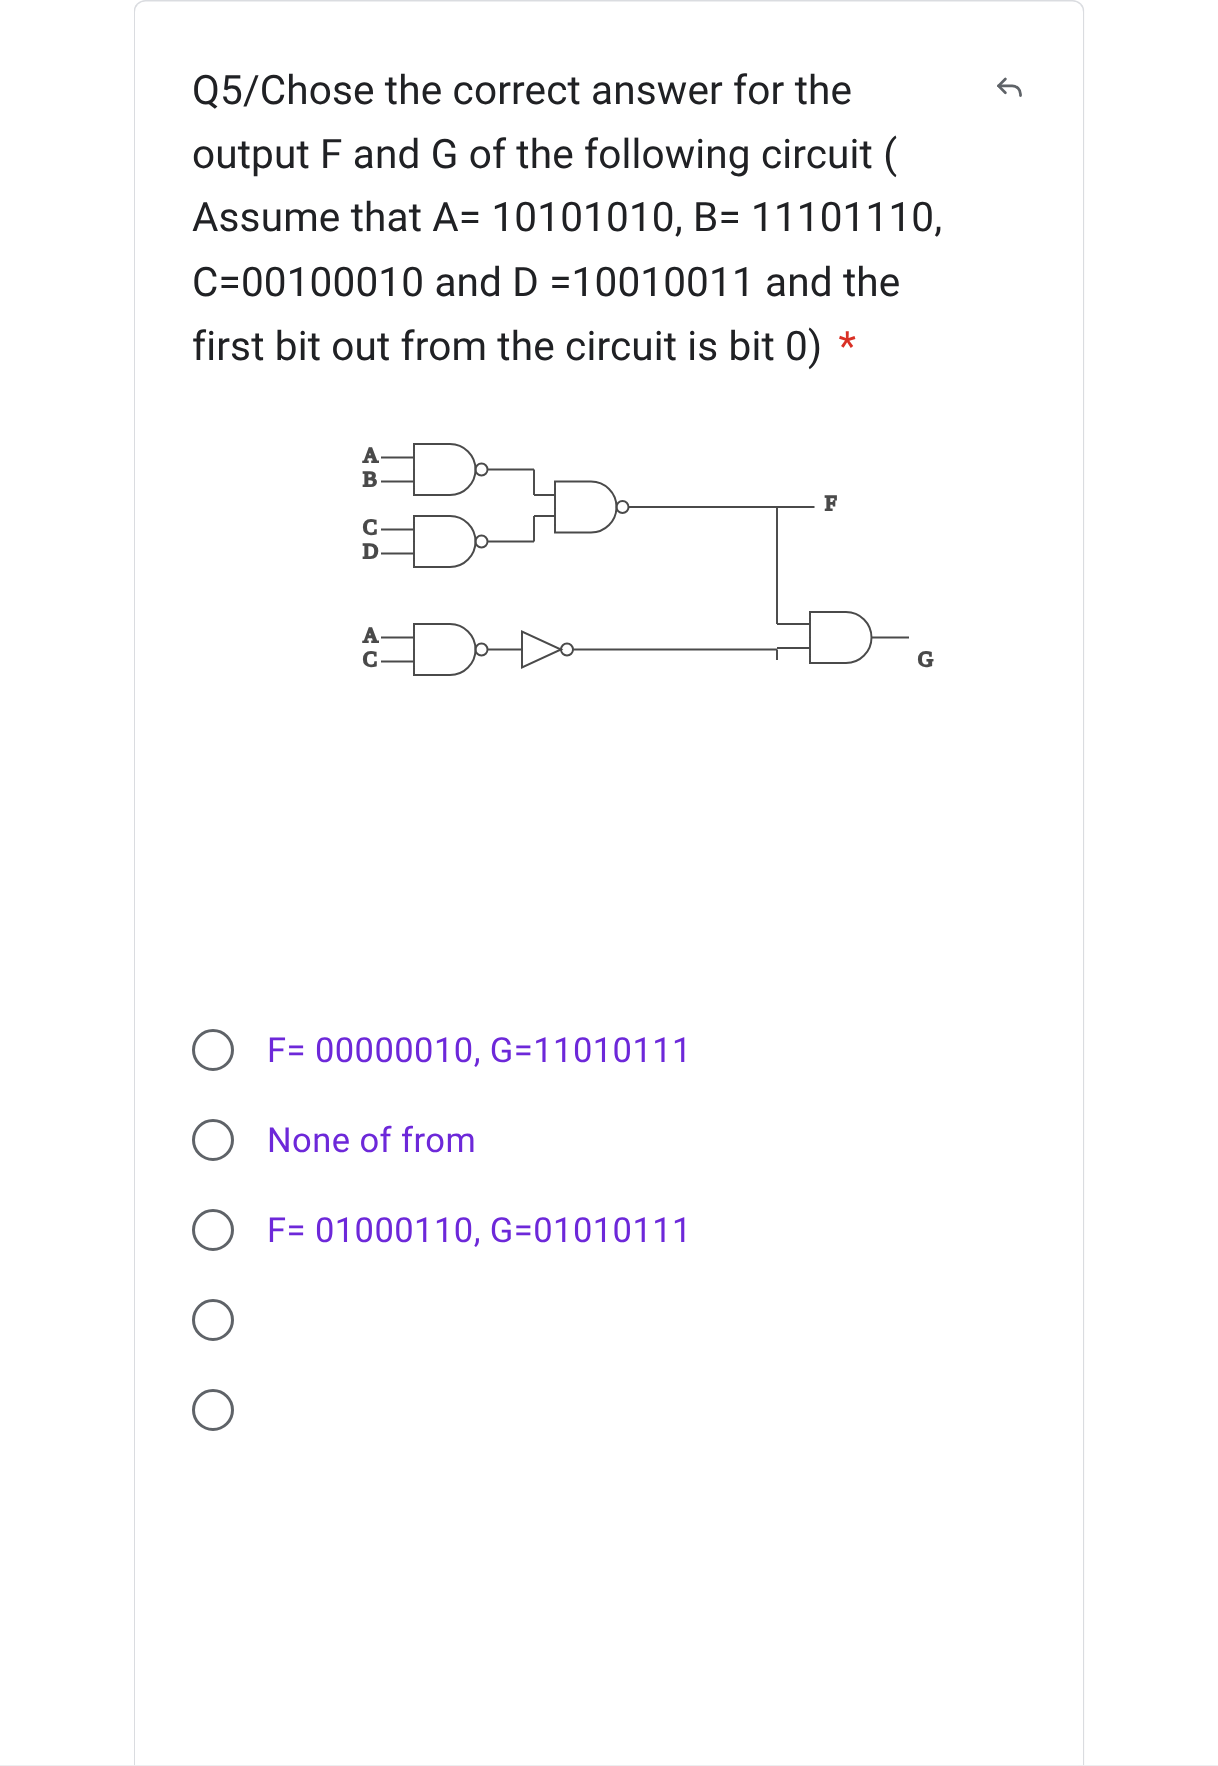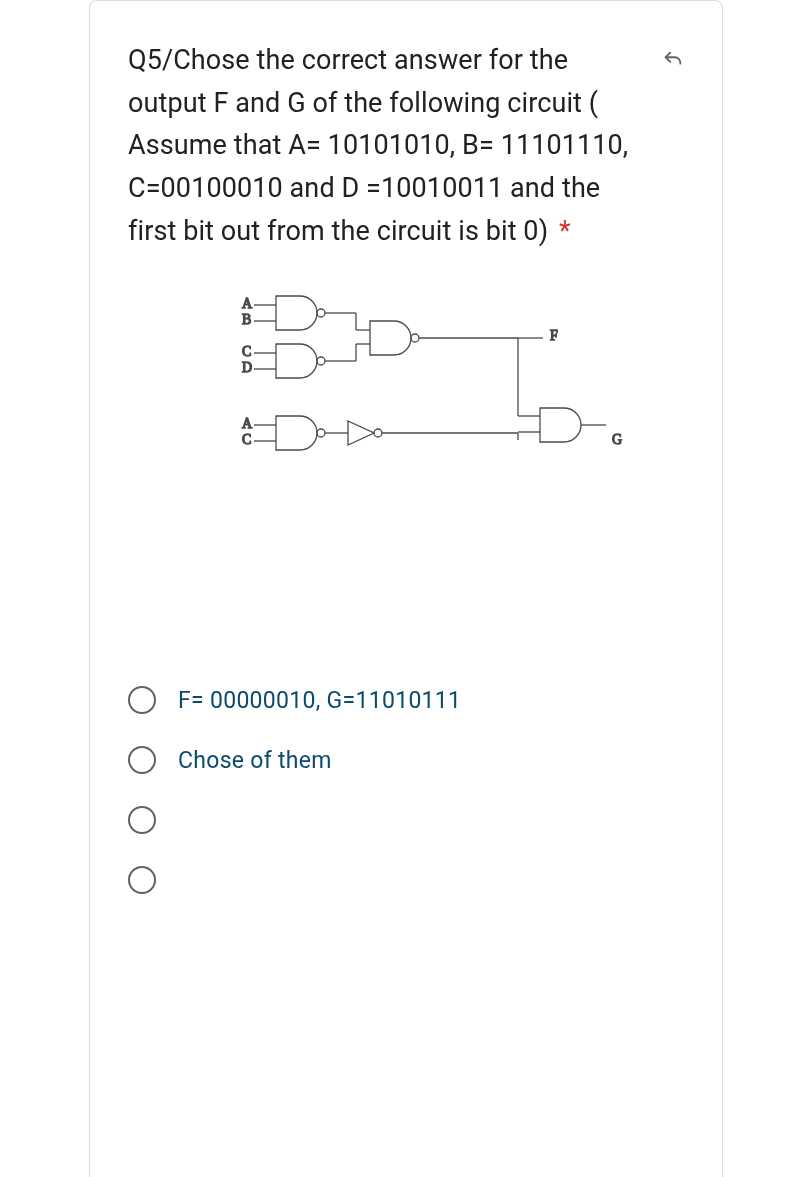--- a/index.html
+++ b/index.html
@@ -63,21 +63,21 @@
   .radio {
     width: 28px;
     height: 28px;
     border: 2.5px solid #5f6368;
     border-radius: 50%;
     margin-right: 22px;
     flex-shrink: 0;
   }
   .option-label {
     font-size: 23px;
-    color: #0c4a6e;
+    color: #6d28d9;
     letter-spacing: 0.3px;
     font-family: Roboto, Arial, sans-serif;
   }
 </style>
 </head>
 <body>
 
 <div class="card">
   <div class="question-row">
     <div class="question-text">
@@ -145,21 +145,25 @@
     </svg>
   </div>
 
   <div class="options">
     <div class="option">
       <div class="radio"></div>
       <div class="option-label">F= 00000010, G=11010111</div>
     </div>
     <div class="option">
       <div class="radio"></div>
-      <div class="option-label">Chose of them</div>
+      <div class="option-label">None of from</div>
+    </div>
+    <div class="option">
+      <div class="radio"></div>
+      <div class="option-label">F= 01000110, G=01010111</div>
     </div>
     <div class="option">
       <div class="radio"></div>
     </div>
     <div class="option">
       <div class="radio"></div>
     </div>
   </div>
 </div>
 

